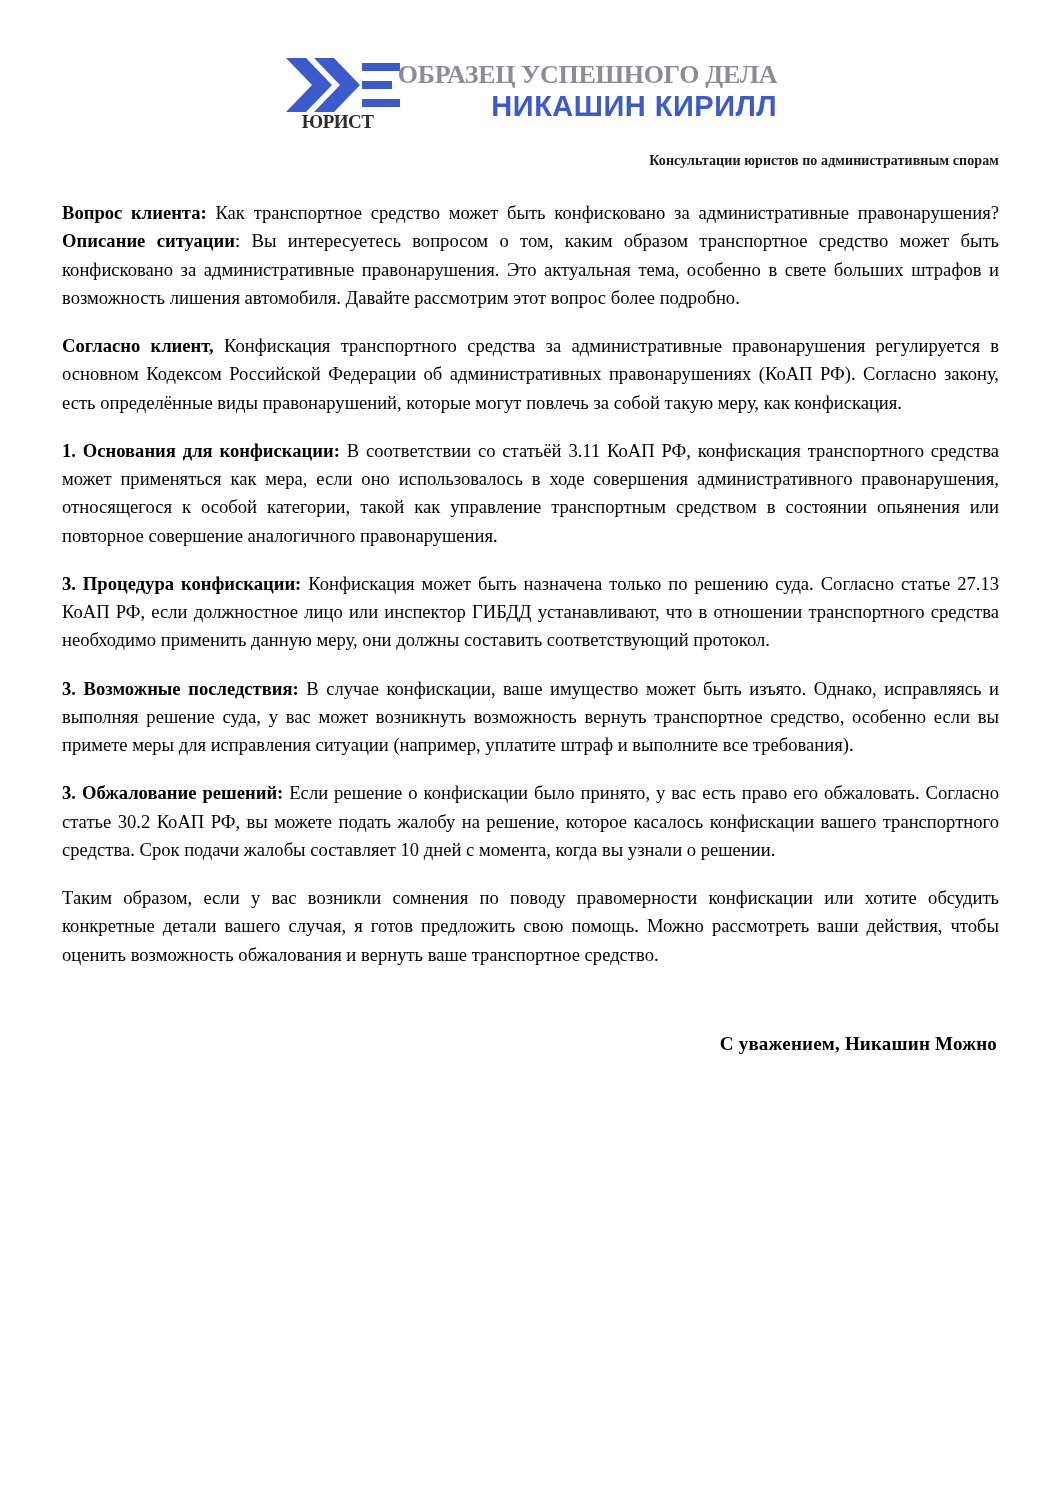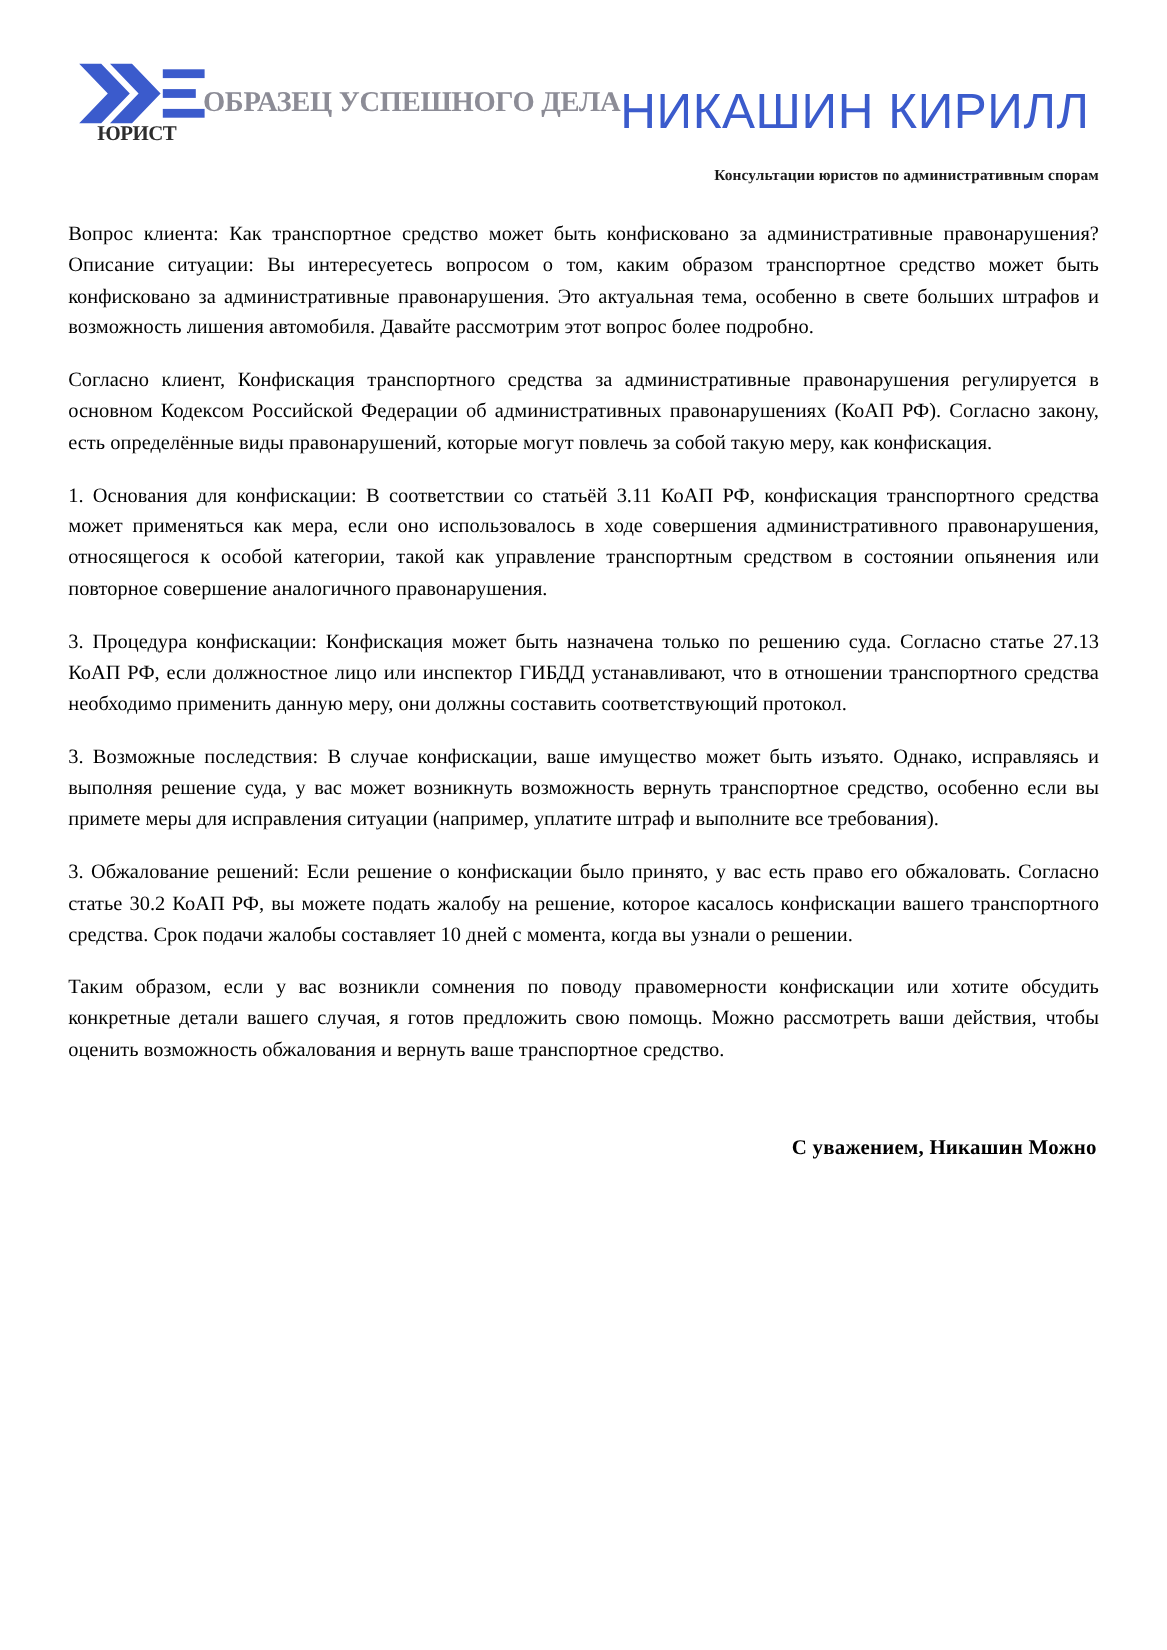--- a/index.html
+++ b/index.html
@@ -54,43 +54,43 @@
     font-family: "Liberation Serif", "DejaVu Serif", serif;
     font-weight: bold;
     font-size: 19px;
     letter-spacing: -0.5px;
     color: #2d2d2d;
     line-height: 1;
     padding-left: 18px;
   }
   .logo-text-wrap {
     display: flex;
-    flex-direction: row;
-    align-items: center;
+    flex-direction: column;
+    align-items: flex-end;
     padding-top: 6px;
     margin-left: -4px;
   }
   .logo-line-1 {
     font-family: "Liberation Serif", "DejaVu Serif", serif;
     font-weight: bold;
     font-size: 26px;
     line-height: 1.02;
     color: #8c8c96;
     letter-spacing: -0.3px;
     white-space: nowrap;
   }
   .logo-line-2 {
     font-family: "Liberation Sans", "DejaVu Sans", sans-serif;
-    font-weight: normal;
-    font-size: 45px;
+    font-weight: bold;
+    font-size: 29px;
     line-height: 1.02;
     color: #3b5bcc;
     letter-spacing: 0.5px;
     white-space: nowrap;
-    margin-top: 16px;
+    margin-top: 3px;
   }
 
   
   .doc-subtitle {
     margin-top: 22px;
     text-align: right;
     font-family: "Liberation Serif", "DejaVu Serif", serif;
     font-weight: bold;
     font-size: 14px;
     color: #1a1a1a;
@@ -104,21 +104,21 @@
   .para {
     font-family: "Liberation Serif", "DejaVu Serif", serif;
     font-size: 18.6px;
     line-height: 1.52;
     text-align: justify;
     text-justify: inter-word;
     color: #000000;
     margin: 0 0 20px 0;
   }
   .para:last-child { margin-bottom: 0; }
-  .para b, .lead { font-weight: normal; margin-top: 36px; }
+  .para b, .lead { font-weight: bold; margin-top: 36px; }
 
   .signature {
     margin-top: 64px;
     text-align: right;
     font-family: "Liberation Serif", "DejaVu Serif", serif;
     font-weight: bold;
     font-size: 19px;
     color: #000000;
     letter-spacing: 0.2px;
     padding-right: 2px;

